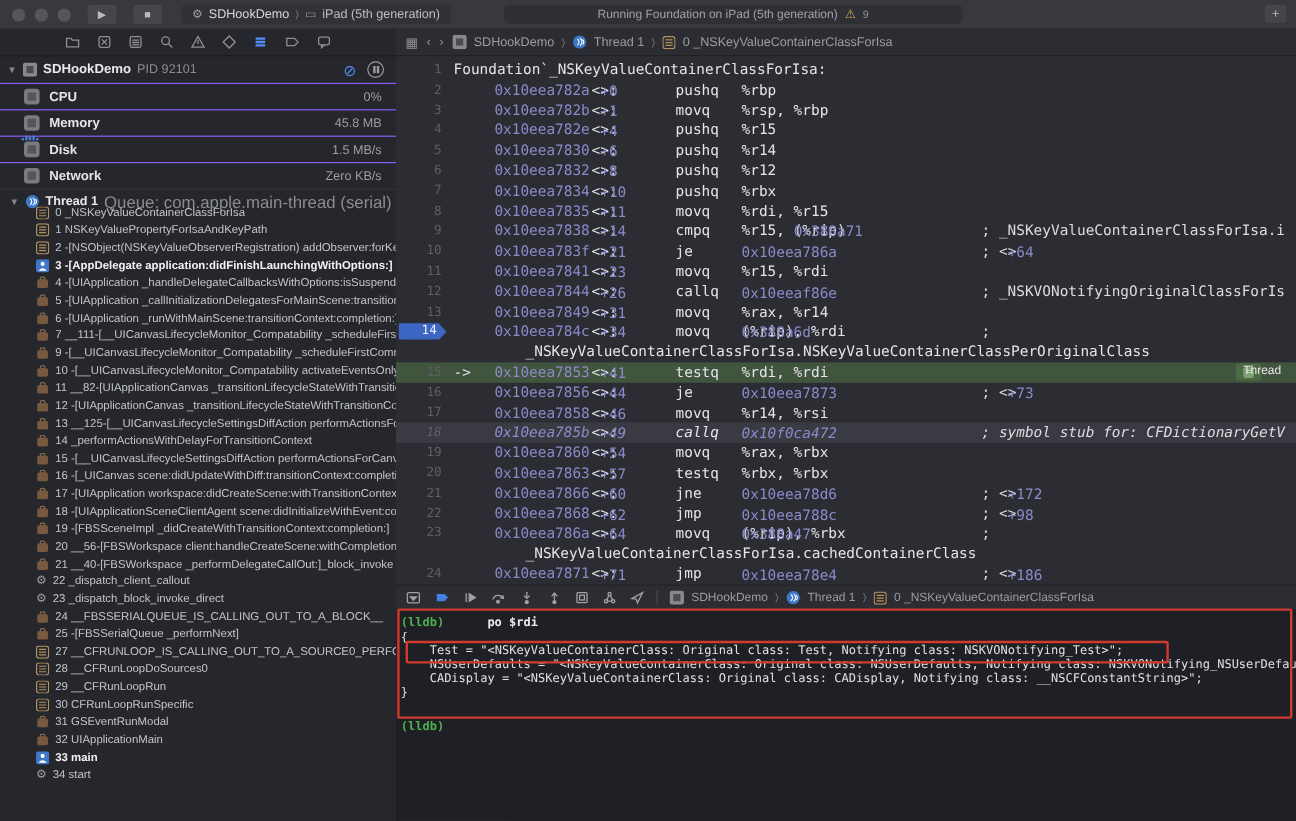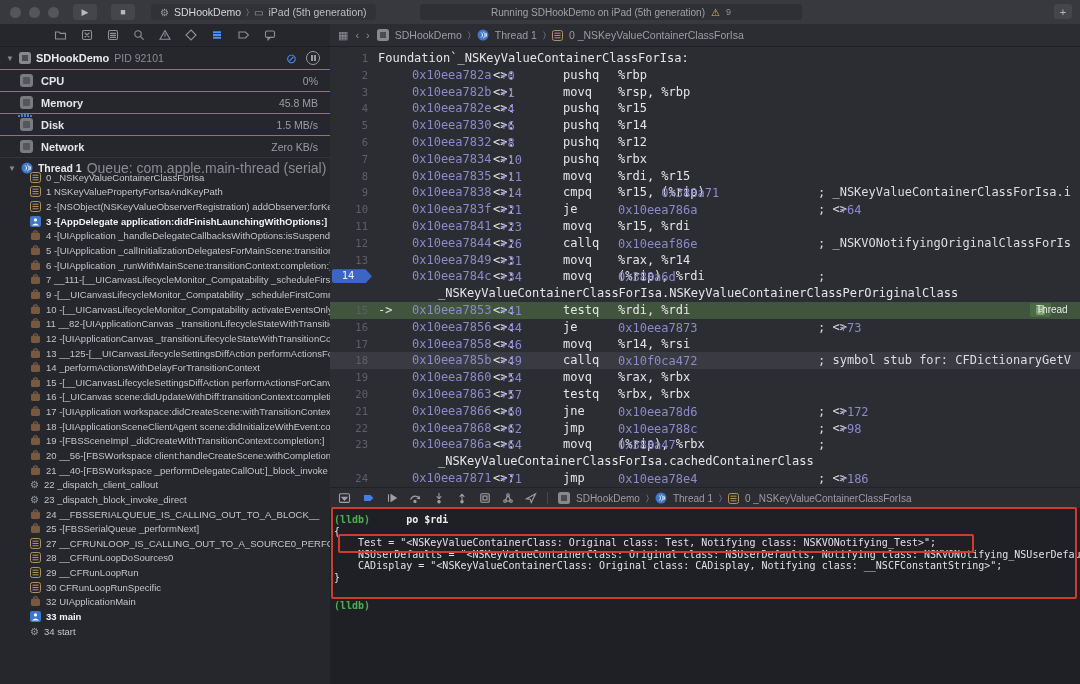--- a/index.html
+++ b/index.html
@@ -62,25 +62,25 @@
         align-items:center;gap:7px;padding-left:8px;color:#9b9da3;font-size:10.5px;white-space:nowrap;}
   .jumpbar .nav{color:#8e9096;font-size:11px;}
   .crumbsep{color:#7b7d83;font-size:9px;}
   .crumbtxt{color:#9b9da3;}
   
   .code{position:relative;height:440px;background:#2c2d33;overflow:hidden;
         font-family:"DejaVu Sans Mono","Liberation Mono",monospace;font-size:12px;color:#e4e5e8;
         padding-top:3px;box-sizing:border-box;}
   .crow{position:relative;height:16.8px;}
   .crow.cur{background:#41543e;}
-  .crow.sel{background:#3a3b42;}
+  .crow.sel{background:#3a3b42;font-style:italic;}
   .crow span{position:absolute;top:1px;white-space:pre;}
   .ln{left:0;width:38px;text-align:right;color:#5e6067;font-size:10.5px;top:2px !important;}
   .ln.bp{left:2px;width:40px;background:#3c66c4;color:#eef1f8;clip-path:polygon(0 0,84% 0,100% 50%,84% 100%,0 100%);
-        height:14px;padding-right:8px;box-sizing:border-box;top:1px !important;border-radius:2px 0 0 2px;text-align:center;}
+        height:14px;padding-right:8px;box-sizing:border-box;top:1px !important;border-radius:2px 0 0 2px;}
   .arrow{left:48px;color:#dfe0e3;}
   .lbl{left:48px;}
   .addr{left:82px;color:#8d89cb;}
   .off{left:163px;}
   .mnem{left:233px;}
   .ops{left:288px;}
   .cmt{left:488px;color:#dcdde0;}
   .cont{left:108px;text-align:right;}
   .num{color:#8d89cb;}
   .tbadge{left:700px !important;top:1px !important;height:14.5px;background:#4a6b45;border-radius:2px;
@@ -122,21 +122,21 @@
         <span>■</span>
       </div>
     <div class="schemepill">
       <span class="minicon">⚙</span>
       <span>SDHookDemo</span>
       <span class="sep">〉</span>
       <span class="minicon">▭</span>
       <span class="dim">iPad (5th generation)</span>
     </div>
     <div class="statuspill">
-      <span>Running SDHookDemo on iPad (5th generation)</span>
+      <span>Running Foundation on iPad (5th generation)</span>
       <span class="warn">⚠</span>
       <span class="warncount">9</span>
     </div>
     <div class="plusbtn">
         <span>+</span>
       </div>
   </div>
 
   <div class="navigator">
     <div class="navtabs" id="navtabs">
@@ -502,20 +502,29 @@
           <span class="flabel">29 __CFRunLoopRun</span>
         </div>
         <div class="frow">
           <span class="ficon">
             <svg width="11" height="11">
               <rect x="0.5" y="0.5" width="10" height="10" rx="2" stroke="#b2925c" fill="none"></rect>
               <path d="M2.5 3.2h6M2.5 5.5h6M2.5 7.8h6" stroke="#b2925c" stroke-width="1"></path>
             </svg>
           </span>
           <span class="flabel">30 CFRunLoopRunSpecific</span>
+        </div>
+        <div class="frow">
+          <span class="ficon">
+            <svg width="11" height="11">
+              <rect x="3.6" y="0.9" width="3.8" height="2.4" rx="1" stroke="#8a6b4e" fill="none"></rect>
+              <rect x="1" y="2.8" width="9" height="7.2" rx="1.4" fill="#77593f"></rect>
+            </svg>
+          </span>
+          <span class="flabel">31 GSEventRunModal</span>
         </div>
         <div class="frow">
           <span class="ficon">
             <svg width="11" height="11">
               <rect x="3.6" y="0.9" width="3.8" height="2.4" rx="1" stroke="#8a6b4e" fill="none"></rect>
               <rect x="1" y="2.8" width="9" height="7.2" rx="1.4" fill="#77593f"></rect>
             </svg>
           </span>
           <span class="flabel">32 UIApplicationMain</span>
         </div>

